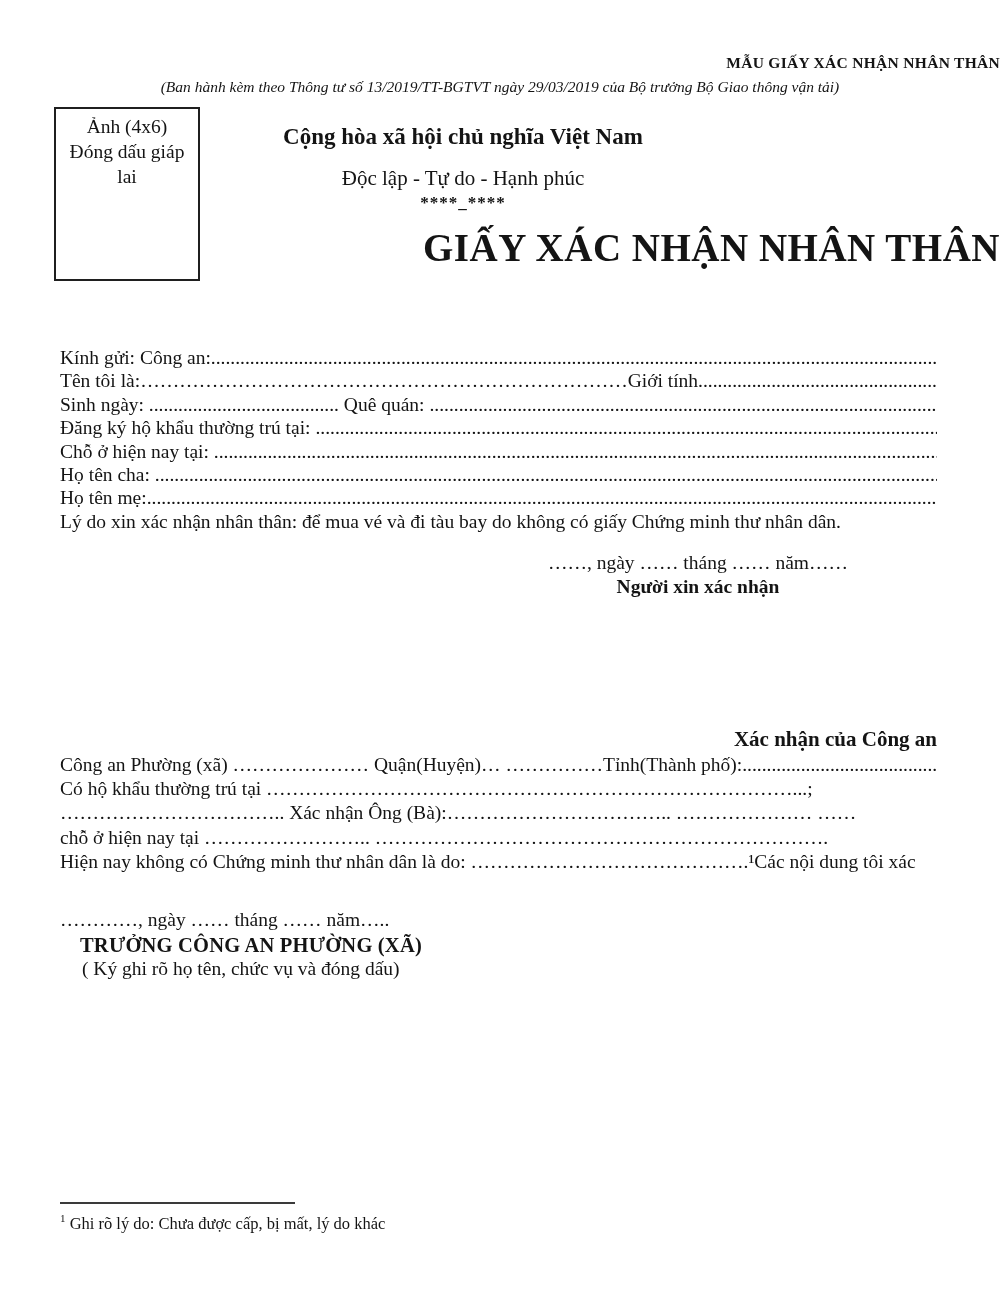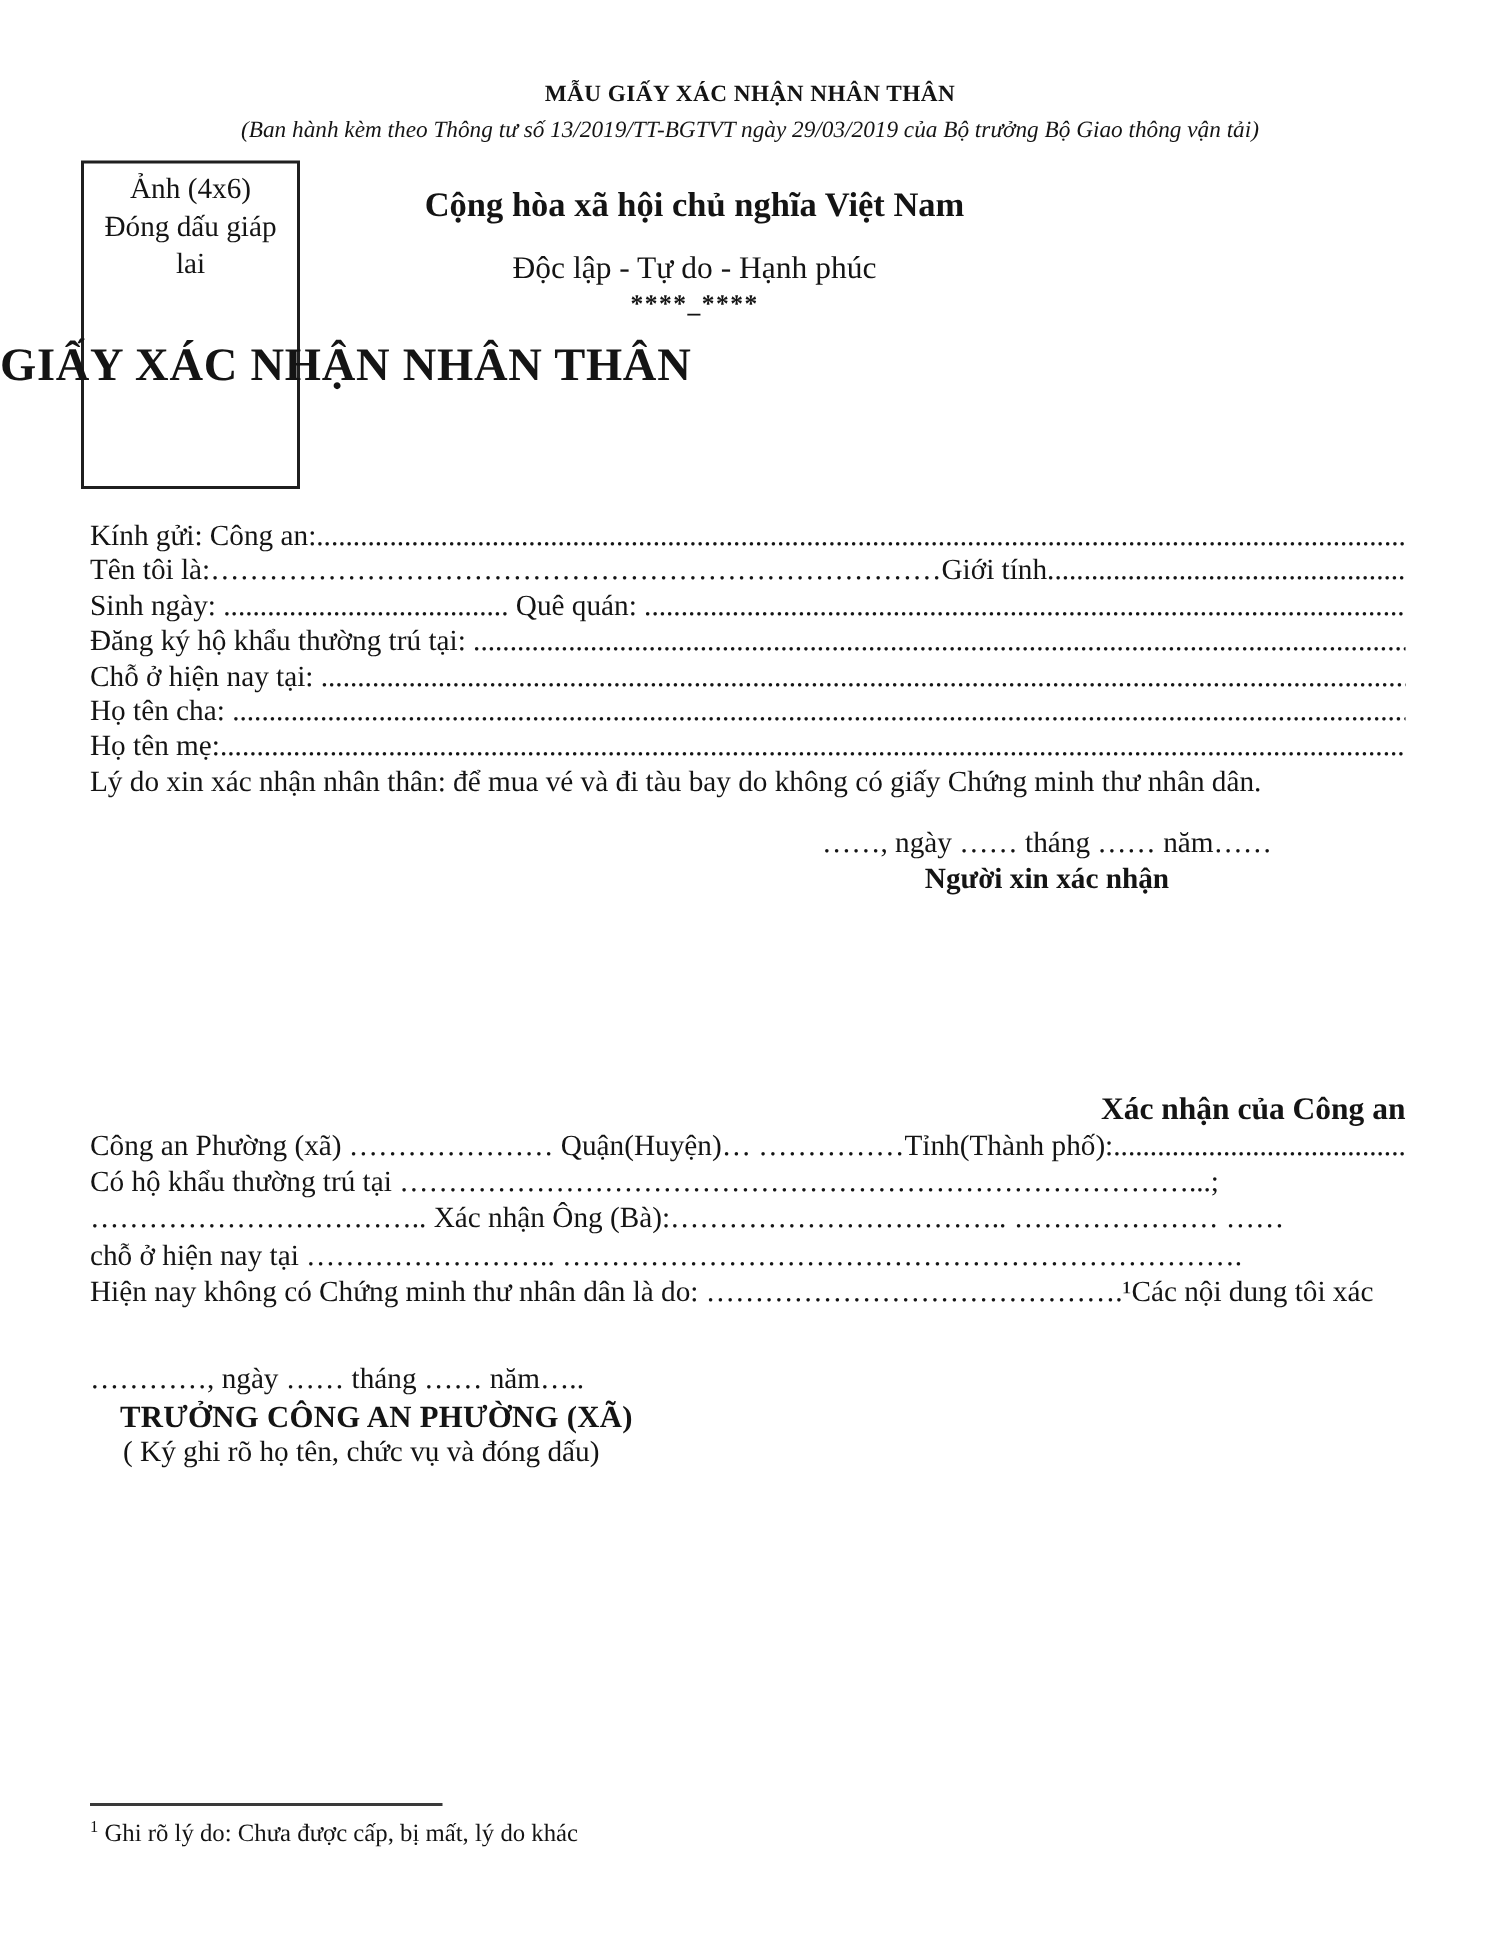--- a/index.html
+++ b/index.html
@@ -5,38 +5,38 @@
   html,body{margin:0;padding:0;}
   body{
     width:1000px;height:1294px;
     background:#ffffff;
     font-family:"Liberation Serif","DejaVu Serif",serif;
     color:#141414;
     position:relative;
     overflow:hidden;
   }
   .doc-header{position:absolute;top:54px;left:0;width:1000px;text-align:center;}
-  .form-title{font-weight:bold;font-size:15.5px;letter-spacing:.3px;}
+  .form-title{font-weight:bold;font-size:15.5px;letter-spacing:.3px;text-align:right;}
   .issuance-note{font-style:italic;font-size:15.5px;margin-top:6px;}
 
   .photo-box{
-    position:absolute;left:54px;top:107px;width:146px;height:219px;
+    position:absolute;left:54px;top:107px;width:146px;height:174px;
     border:2px solid #1f1f1f;box-sizing:border-box;
     text-align:center;font-size:19.5px;line-height:1.28;
     padding:6px 7px 0 7px;
   }
 
   .national-header{position:absolute;top:124px;left:0;width:926px;text-align:center;}
   .country{font-size:23px;font-weight:bold;}
   .motto{font-size:21px;margin-top:16px;}
   .stars{font-size:17px;font-weight:bold;margin-top:2px;letter-spacing:1px;}
 
   .doc-title{
-    position:absolute;top:225px;left:0;width:1000px;text-align:left;
-    font-size:31px;font-weight:bold;letter-spacing:.5px;
+    position:absolute;top:225px;left:0;width:1000px;text-align:right;
+    font-size:39px;font-weight:bold;letter-spacing:.5px;
   }
 
   .request-section{position:absolute;left:60px;top:346px;width:877px;font-size:19.5px;line-height:23.4px;}
   .line{white-space:nowrap;overflow:hidden;}
 
   .applicant-sign{position:absolute;top:551px;left:448px;width:500px;text-align:center;font-size:19.5px;line-height:24px;}
   .applicant-signer{font-weight:bold;}
 
   .police-section{position:absolute;left:60px;top:726px;width:877px;font-size:19.5px;line-height:24.2px;}
   .police-heading{font-size:21px;font-weight:bold;line-height:27px;white-space:nowrap;text-align:right;}

